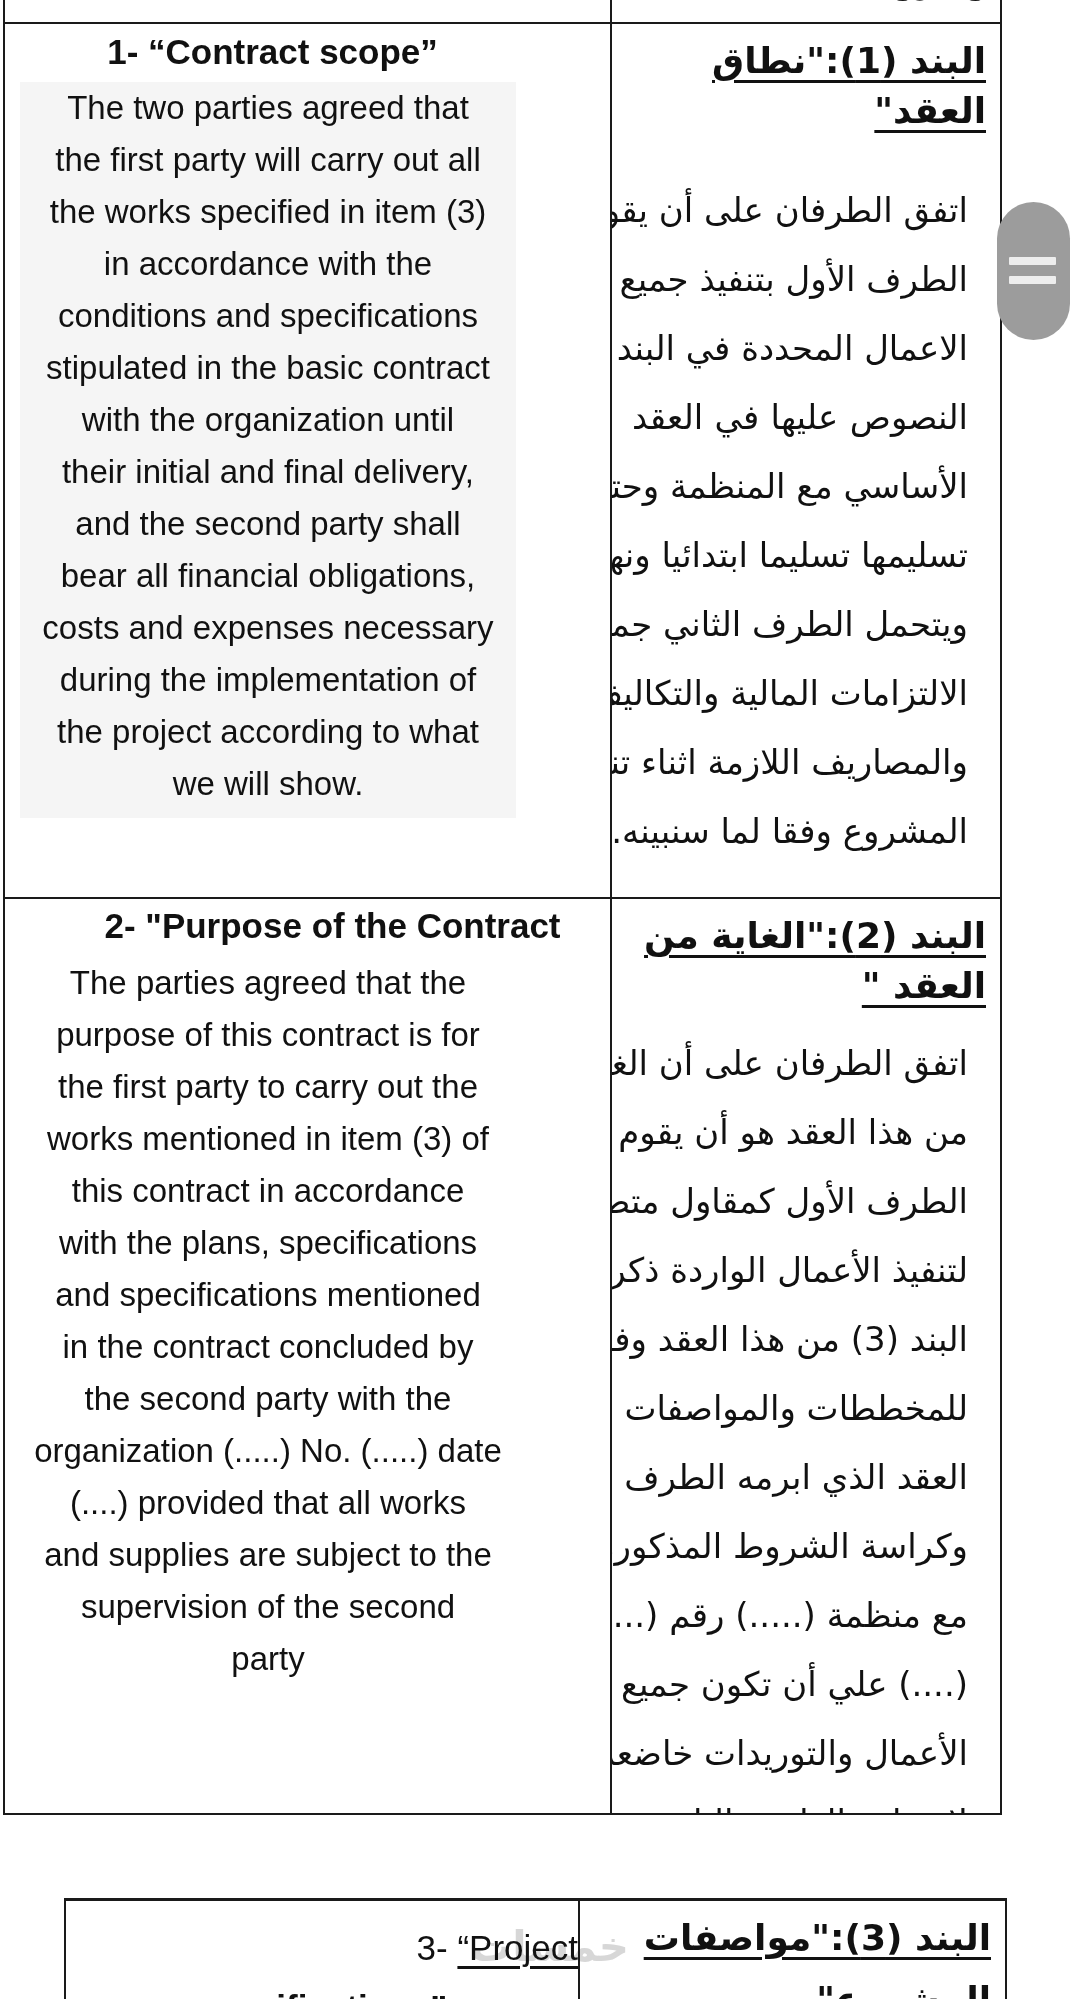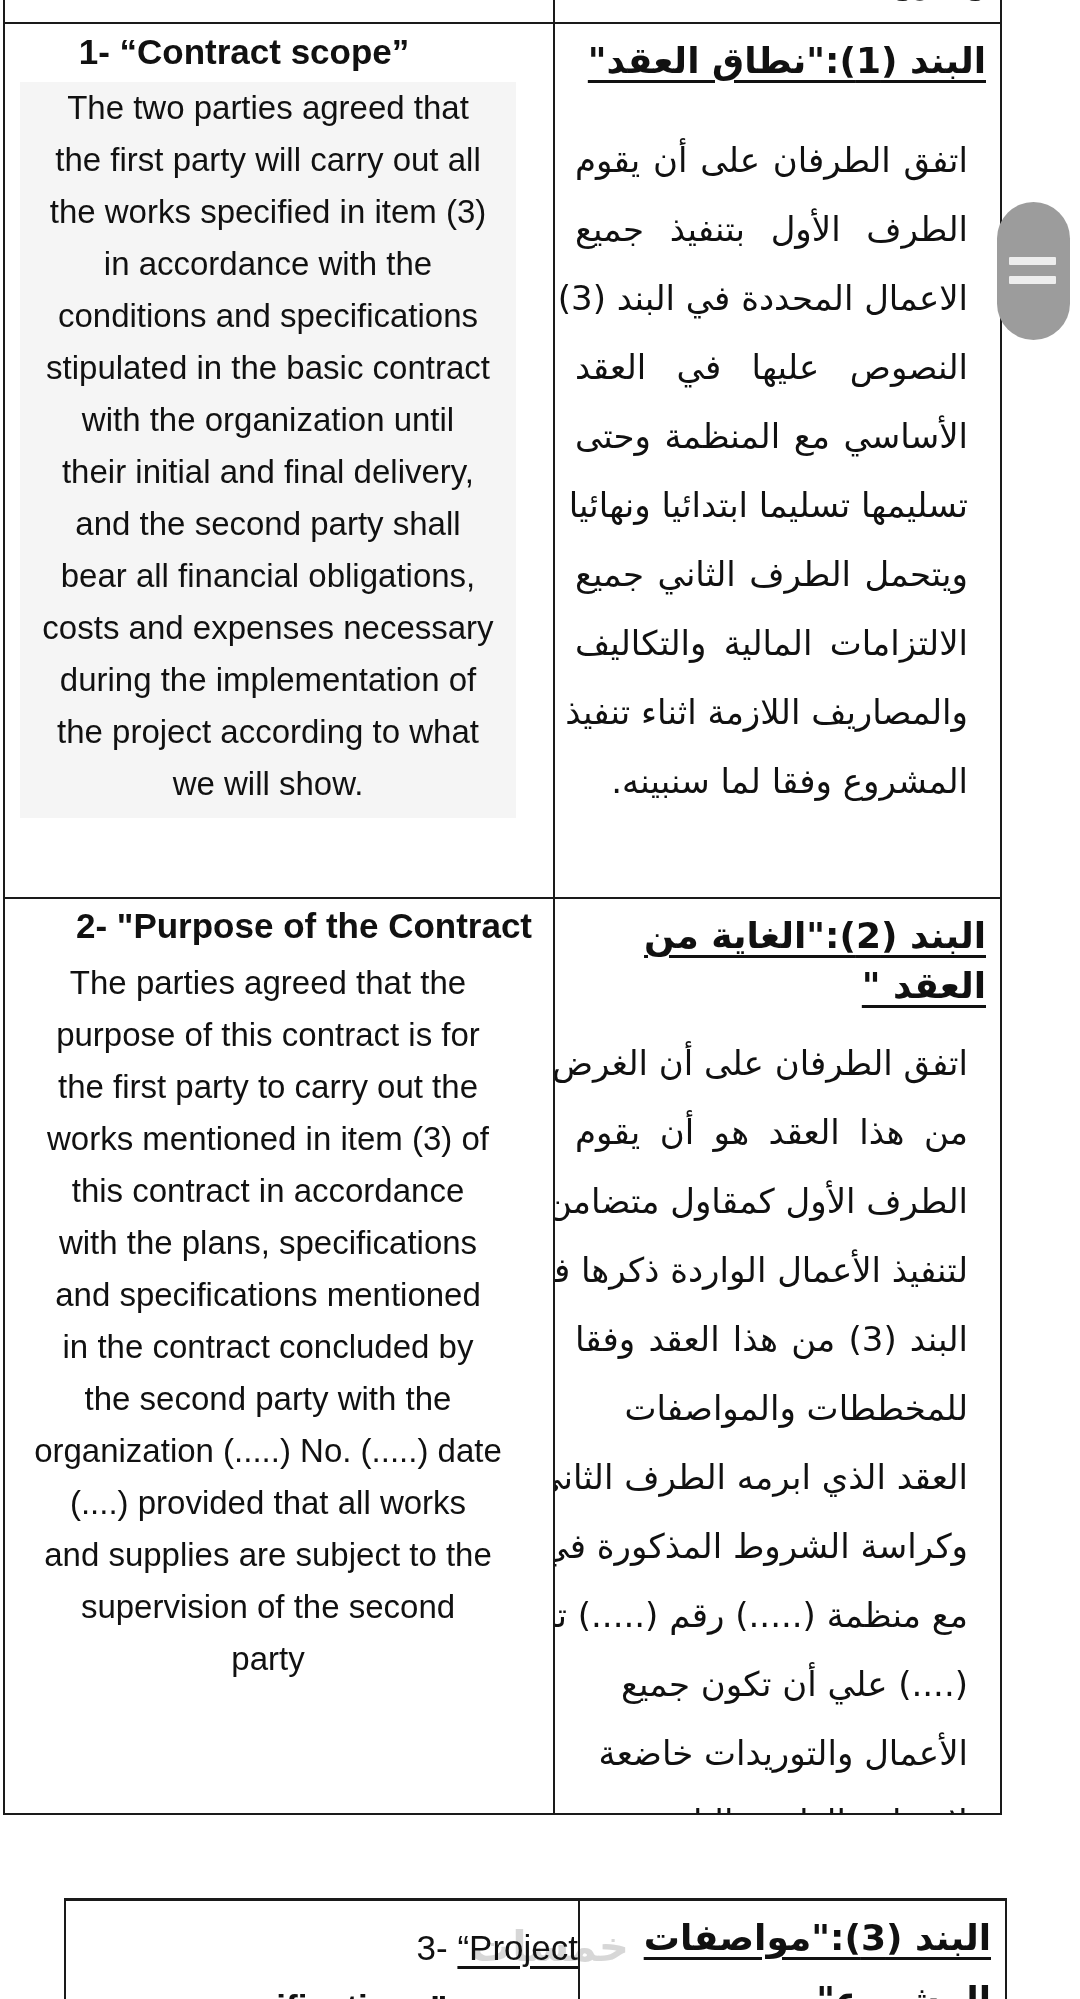--- a/index.html
+++ b/index.html
@@ -11,21 +11,21 @@
   .main-table{
     position:absolute;left:3px;top:0;width:999px;box-sizing:border-box;
     border-left:2px solid #1a1a1a;border-right:2px solid #1a1a1a;
     display:flex;flex-direction:column;background:#fff;z-index:2;
   }
   .row{display:flex;border-bottom:2px solid #1a1a1a;}
   .row-top{height:22px;}
   .row-1{height:873px;}
   .row-2{height:914px;}
   .cell{box-sizing:border-box;overflow:hidden;position:relative;}
-  .en-cell{width:548px;}
+  .en-cell{width:605px;}
   .ar-cell{flex:1;border-left:2px solid #1a1a1a;}
   
   .clip-ar{
     position:absolute;right:14px;top:-38px;font-weight:bold;font-size:38px;line-height:50px;
     font-family:"DejaVu Sans",sans-serif;direction:rtl;
   }
   
   .en-title{
     font-weight:bold;font-size:35px;line-height:44px;text-align:center;margin-top:6px;
   }

